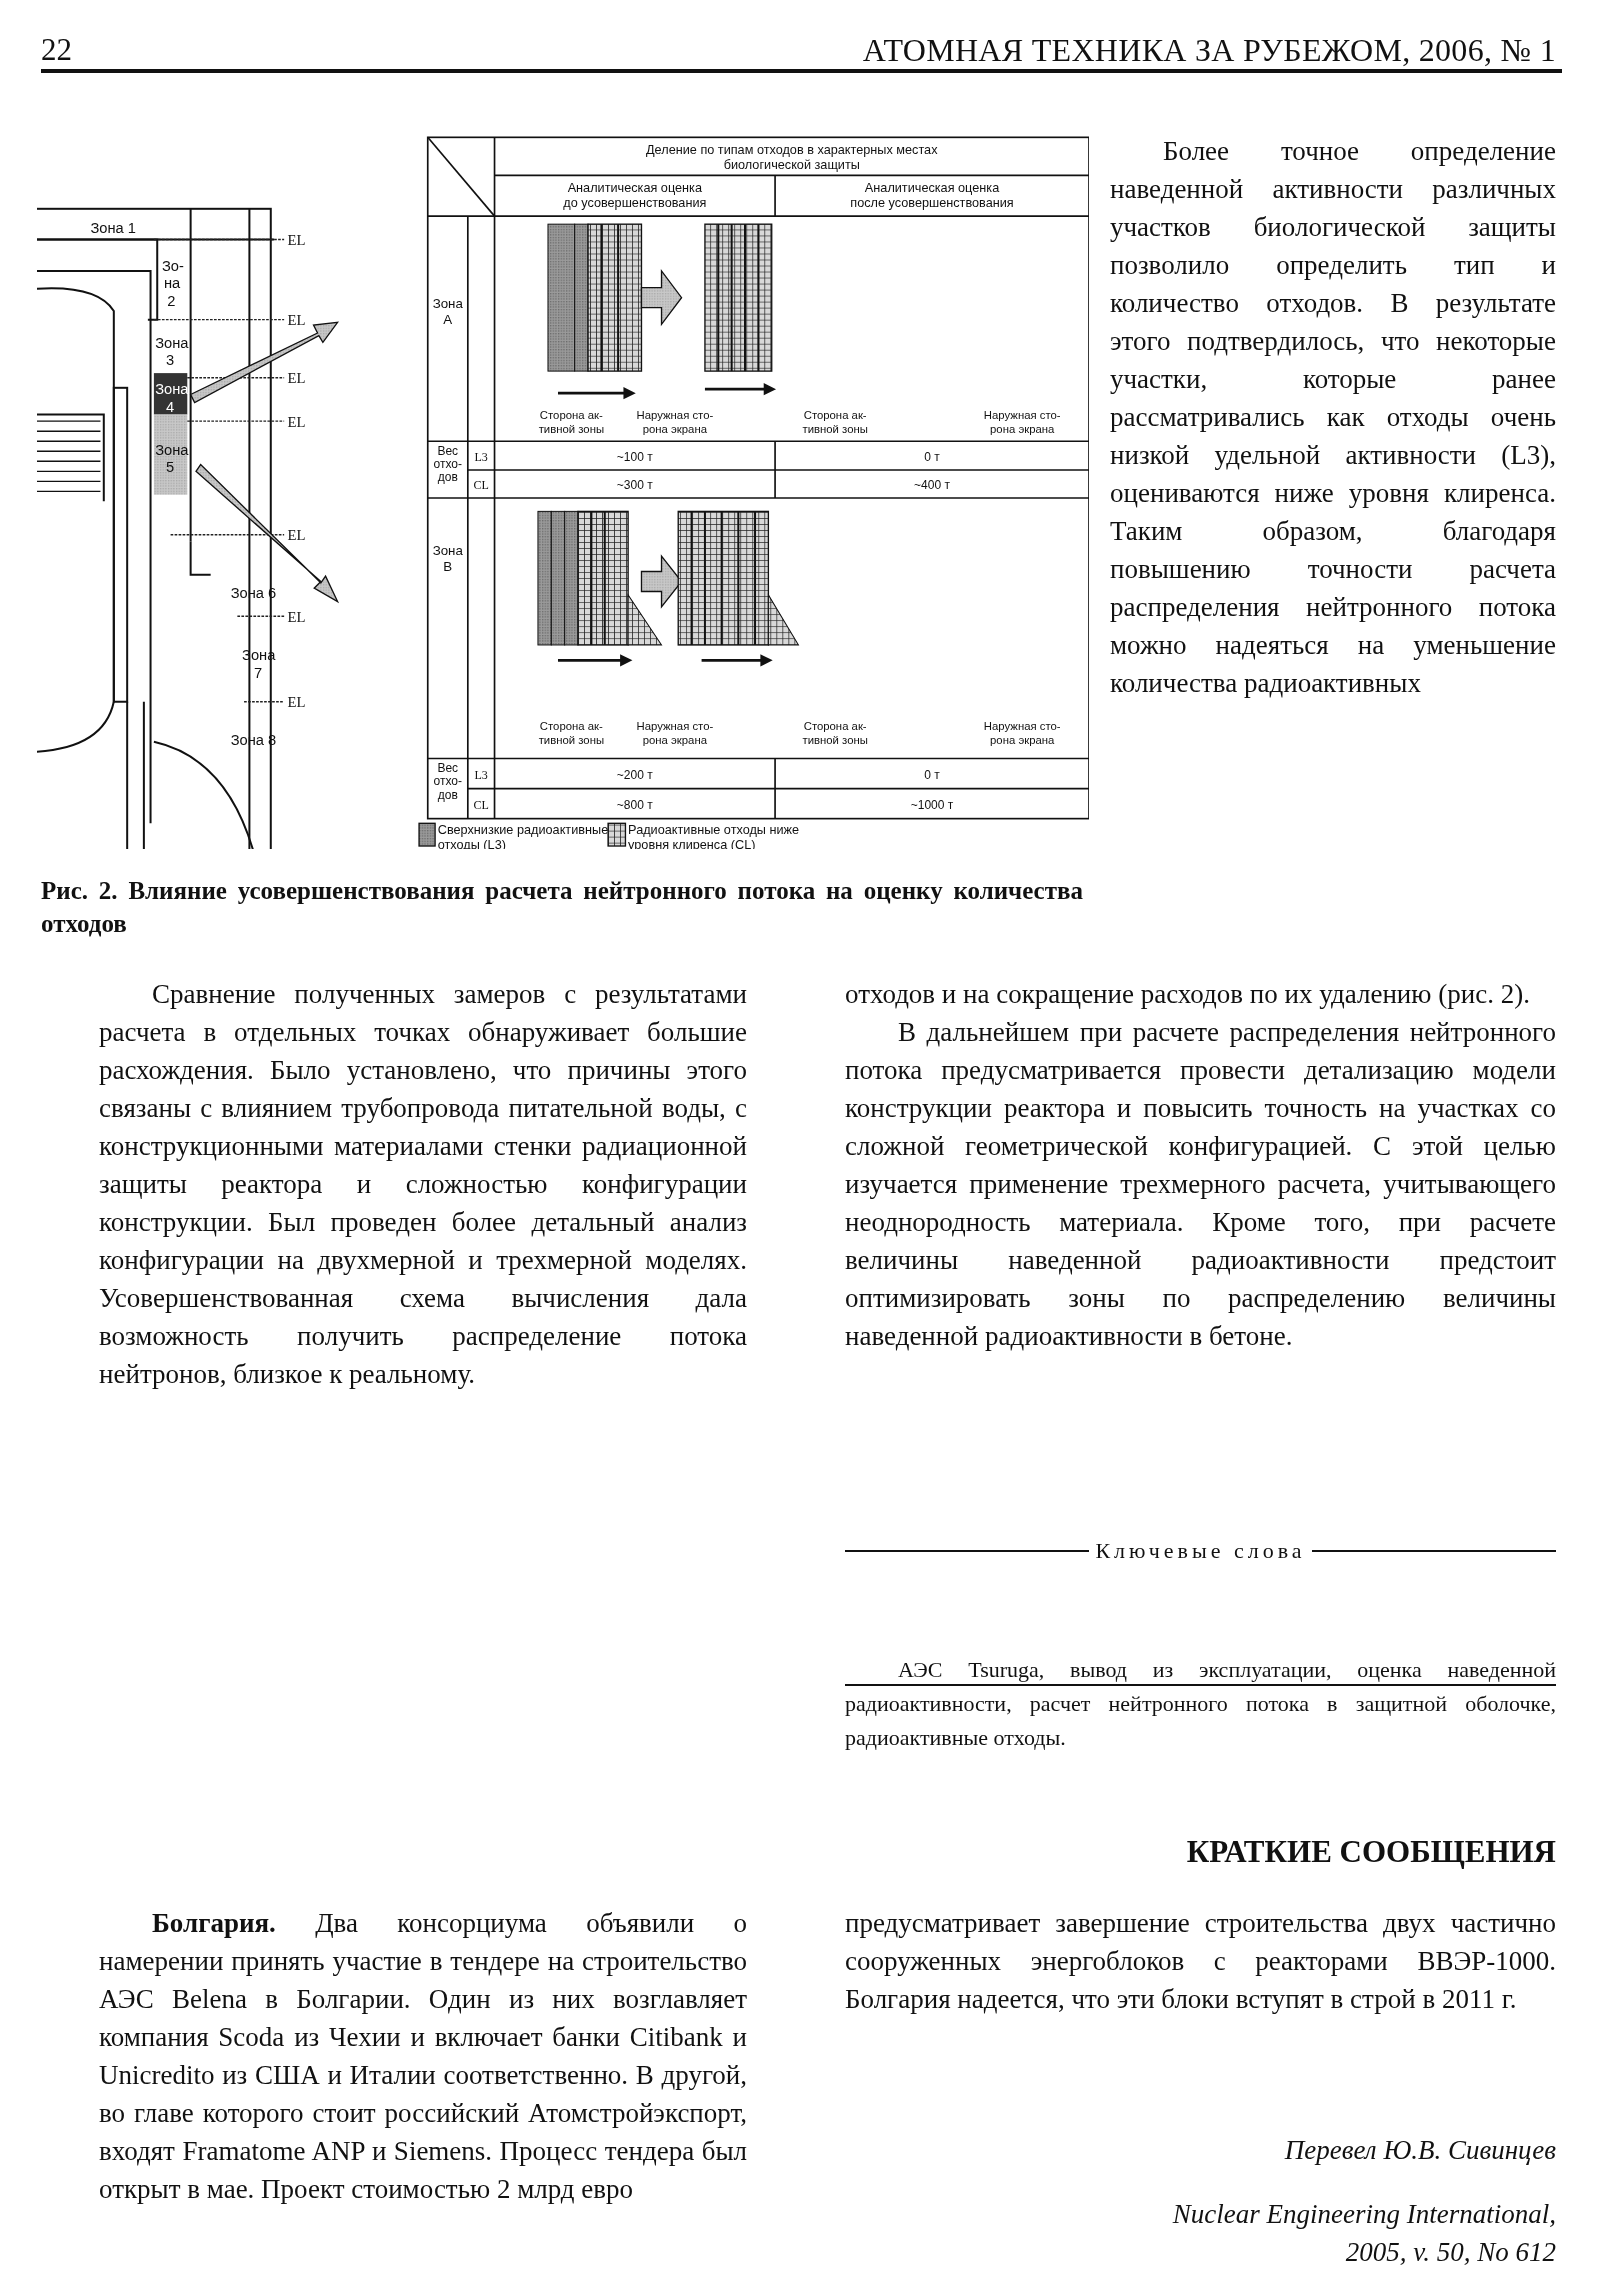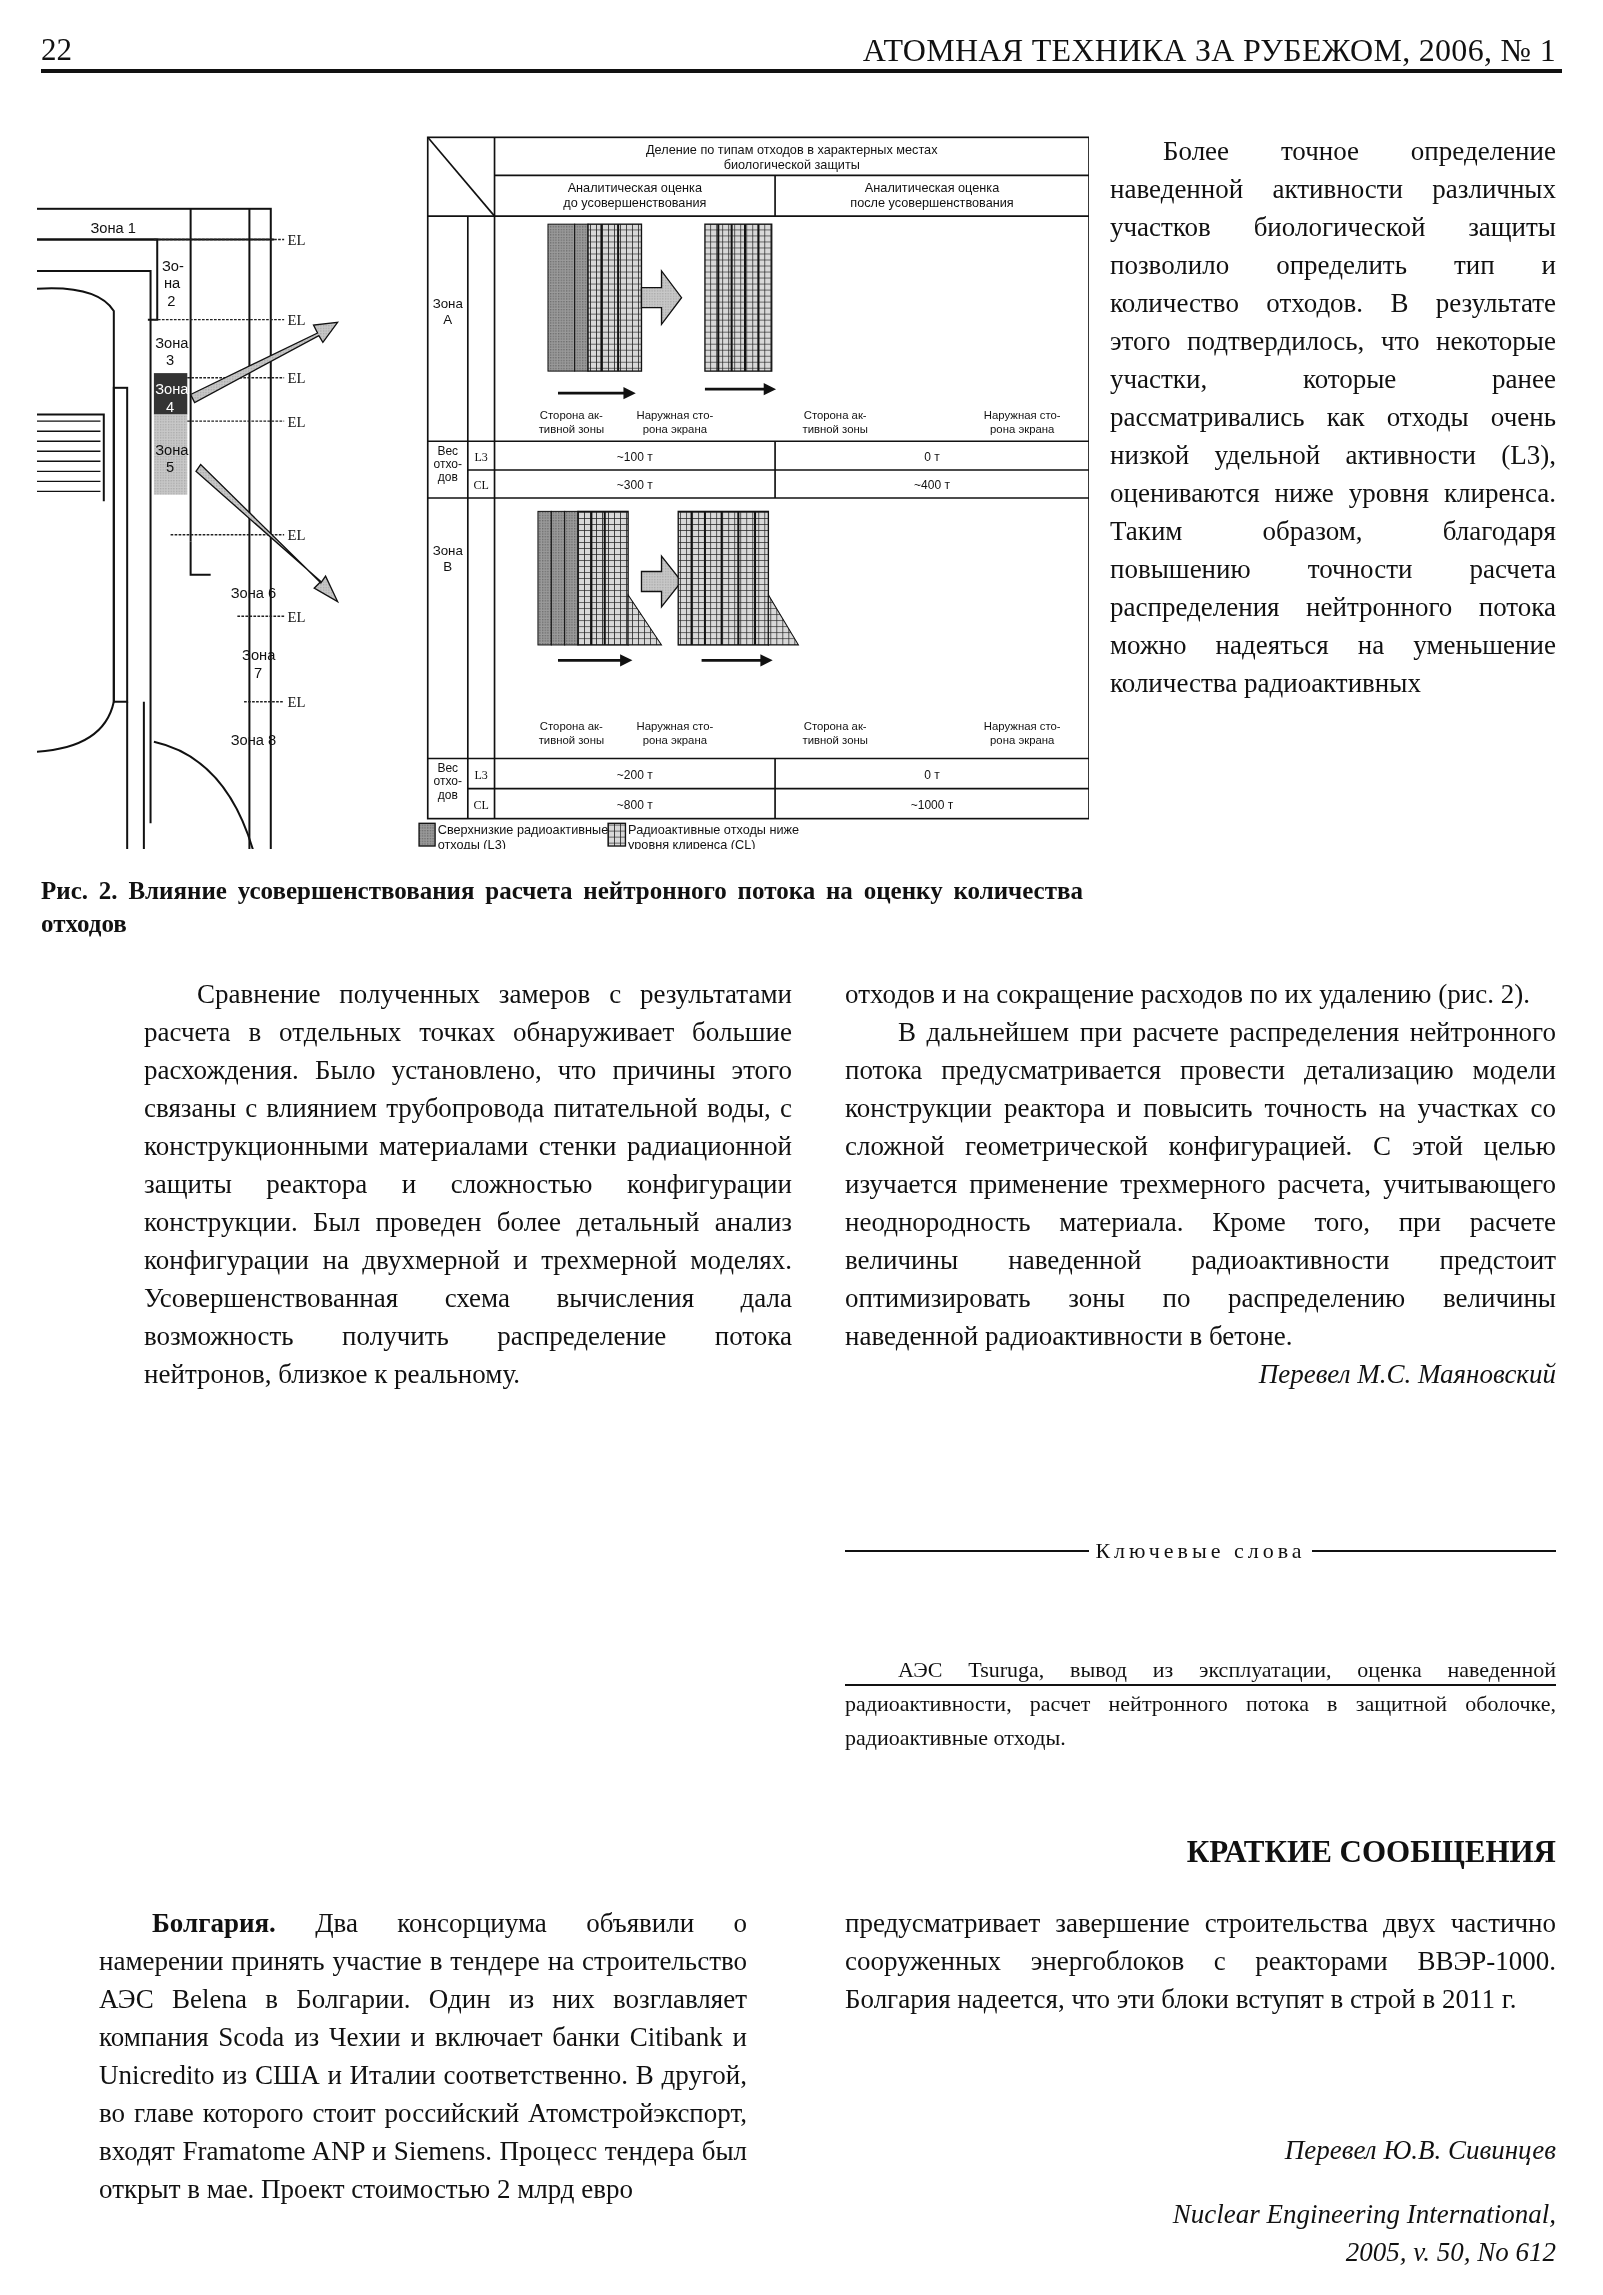--- a/index.html
+++ b/index.html
@@ -252,28 +252,27 @@
   <text x="885" y="1080" font-size="19">уровня клиренса (CL)</text>
 </svg>
 </div>
 
 <div class="abs caption">Рис. 2. Влияние усовершенствования расчета нейтронного потока на оценку количества отходов</div>
 
 <div class="abs col-right-top">
   <p class="indent">Более точное определение наведенной активности различных участков биологической защиты позволило определить тип и количество отходов. В результате этого подтвердилось, что некоторые участки, которые ранее рассматривались как отходы очень низкой удельной активности (L3), оцениваются ниже уровня клиренса. Таким образом, благодаря повышению точности расчета распределения нейтронного потока можно надеяться на уменьшение количества радиоактивных</p>
 </div>
 
-<div class="abs col-left" style="top:975px;margin-left:45px;">
+<div class="abs col-left" style="top:975px;">
   <p class="indent">Сравнение полученных замеров с результатами расчета в отдельных точках обнаруживает большие расхождения. Было установлено, что причины этого связаны с влиянием трубопровода питательной воды, с конструкционными материалами стенки радиационной защиты реактора и сложностью конфигурации конструкции. Был проведен более детальный анализ конфигурации на двухмерной и трехмерной моделях. Усовершенствованная схема вычисления дала возможность получить распределение потока нейтронов, близкое к реальному.</p>
 </div>
 
 <div class="abs col-right" style="top:975px;">
   <p>отходов и на сокращение расходов по их удалению (рис. 2).</p>
   <p class="indent">В дальнейшем при расчете распределения нейтронного потока предусматривается провести детализацию модели конструкции реактора и повысить точность на участках со сложной геометрической конфигурацией. С этой целью изучается применение трехмерного расчета, учитывающего неоднородность материала. Кроме того, при расчете величины наведенной радиоактивности предстоит оптимизировать зоны по распределению величины наведенной радиоактивности в бетоне.</p>
-  <p class="signature">Перевел М.С. Маяновский</p>
 </div>
 
 <div class="abs kw-title">
   <span class="line"></span>
   <span>Ключевые слова</span>
   <span class="line"></span>
 </div>
 <div class="abs kw-text indent">АЭС Tsuruga, вывод из эксплуатации, оценка наведенной радиоактивности, расчет нейтронного потока в защитной оболочке, радиоактивные отходы.</div>
 <div class="abs kw-rule"></div>
 

